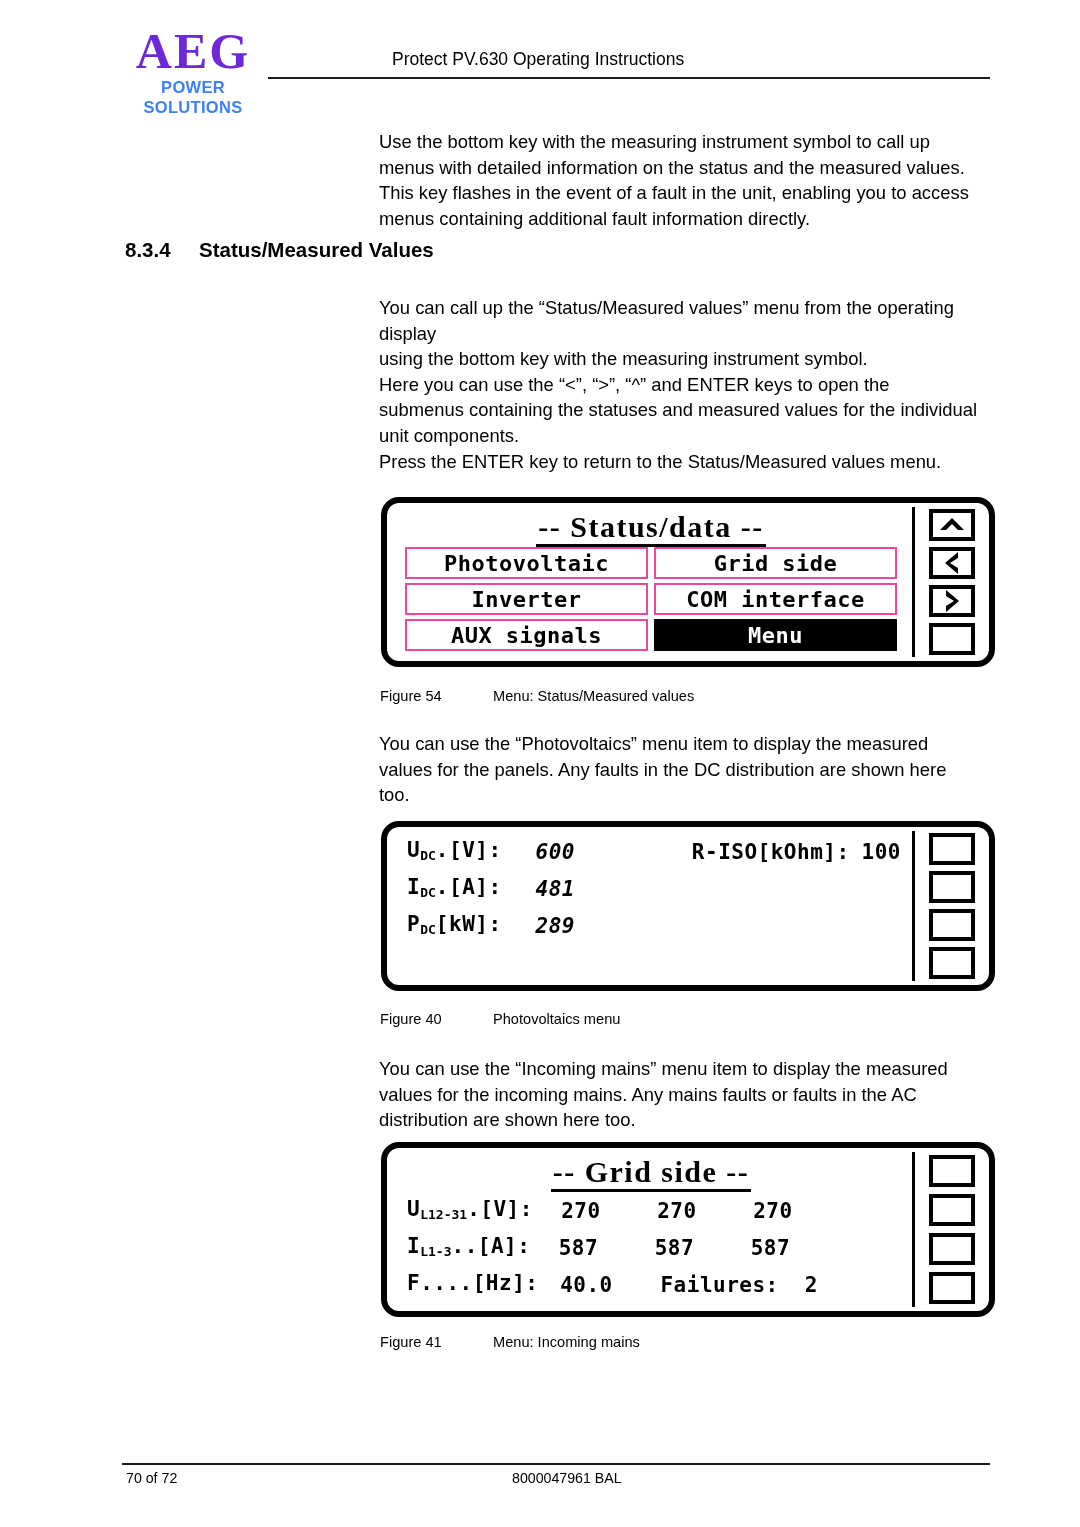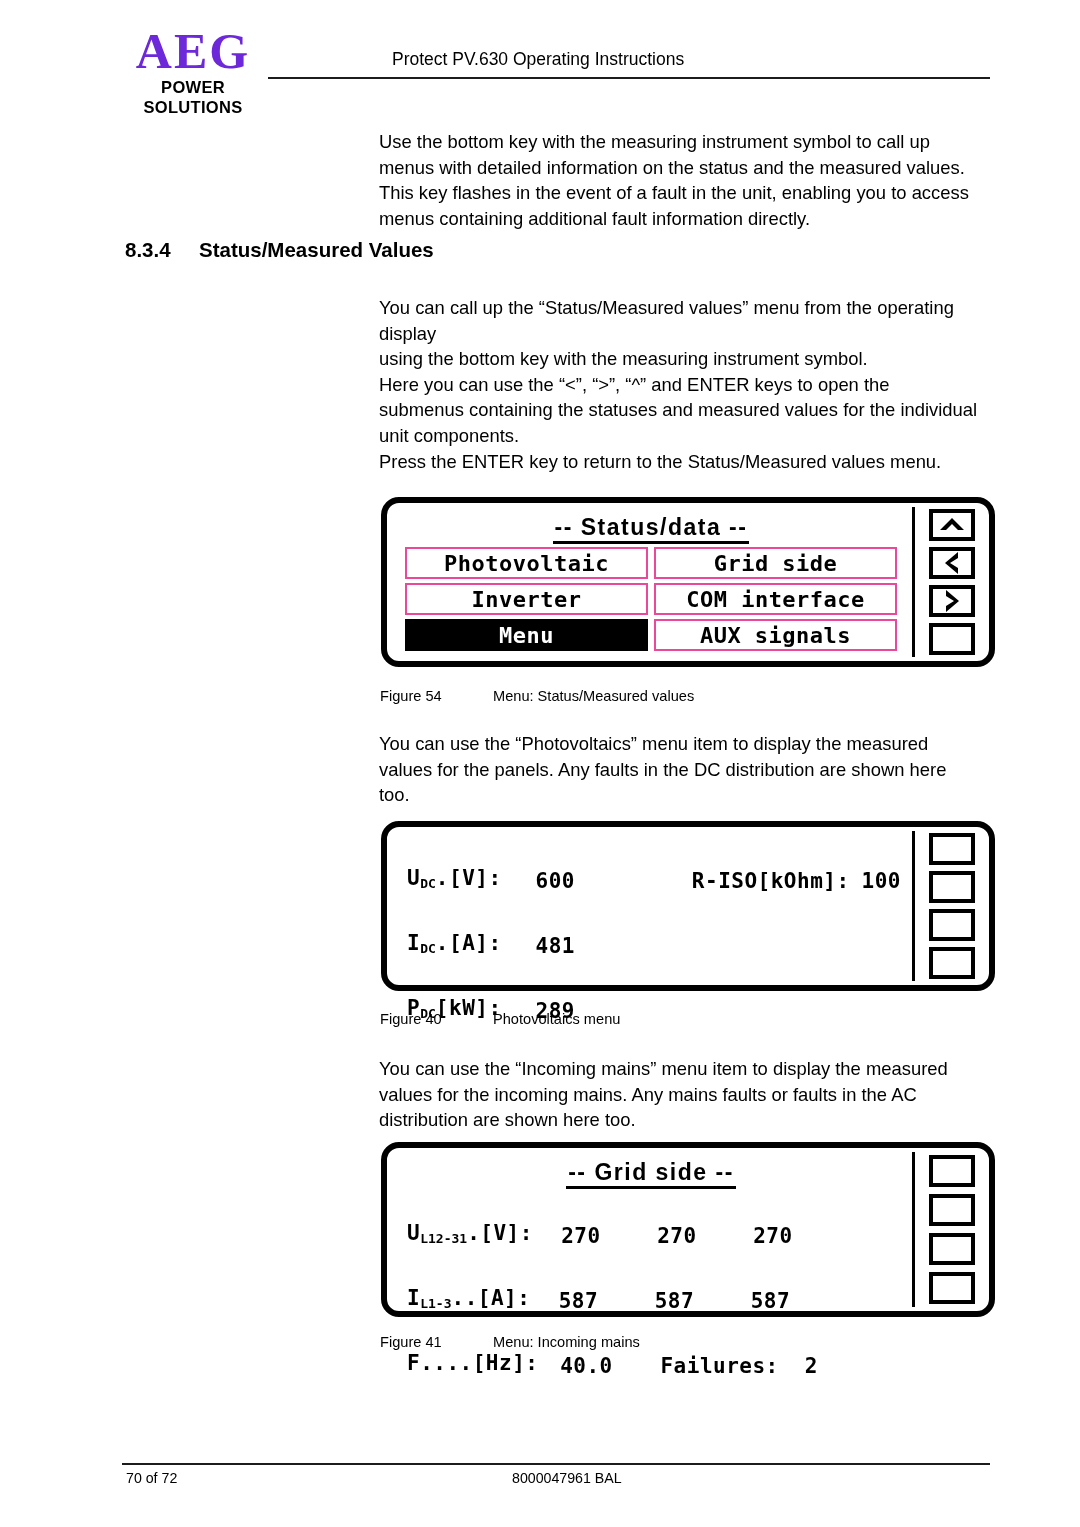--- a/index.html
+++ b/index.html
@@ -39,21 +39,21 @@
     color: #6d28d9;
     display: block;
   }
   #logo-sub {
     display: block;
     font-family: "Liberation Sans", sans-serif;
     font-weight: bold;
     font-size: 16.5px;
     line-height: 20px;
     letter-spacing: 0.3px;
-    color: #000000;
+    color: #3b82f6;
     margin-top: 1px;
   }
   #header-title {
     position: absolute;
     left: 392px;
     top: 49px;
     font-size: 17.5px;
     white-space: nowrap;
   }
   #header-rule {
@@ -148,23 +148,23 @@
     background: #ffffff;
     display: flex;
     align-items: center;
     justify-content: center;
   }
   .lcd-key svg { display: block; }
 
   
   .lcd-title {
     text-align: center;
-    font-family: Liberation Sans, sans-serif;
-    font-weight: bold;
-    font-size: 23px;
+    font-family: Liberation Serif, serif;
+    font-weight: bold;
+    font-size: 30px;
     letter-spacing: 1.5px;
     line-height: 32px;
     margin: 2px 0 4px 0;
   }
   .lcd-title span {
     border-bottom: 3px solid #000;
     padding: 0 2px 1px 2px;
   }
 
   
@@ -196,31 +196,31 @@
 
   
   .mv-rows {
     font-family: "DejaVu Sans Mono", monospace;
     font-weight: bold;
     font-size: 21px;
     line-height: 34px;
     letter-spacing: 0.5px;
     padding-left: 6px;
   }
-  .mv-row { display: flex; align-items: flex-end; white-space: pre; margin-top: 28px; }
+  .mv-row { display: flex; align-items: center; white-space: pre; }
   .mv-label { display: inline-block; }
   .mv-label sub {
     font-size: 0.62em;
     vertical-align: baseline;
     position: relative;
     top: 0.22em;
     letter-spacing: 0;
   }
   .mv-val   { display: inline-block; text-align: left; }
-  .pv-val   { width: 150px; padding-left: 34px; }
+  .pv-val   { width: 150px; padding-left: 34px; font-style: italic; }
   .pv-right { display: inline-block; padding-left: 12px; }
   .grid-val { width: 96px; text-align: center; }
   .grid-extra { padding-left: 26px; }
 
   
   #footer-rule {
     position: absolute;
     left: 122px;
     top: 1463px;
     width: 868px;
@@ -260,22 +260,22 @@
 Press the ENTER key to return to the Status/Measured values menu.</div>
 
 <div class="lcd" id="lcd-status">
   <div class="lcd-screen">
     <div class="lcd-title"><span>-- Status/data --</span></div>
     <div class="menu-grid">
       <div class="menu-item">Photovoltaic</div>
       <div class="menu-item">Grid side</div>
       <div class="menu-item">Inverter</div>
       <div class="menu-item">COM interface</div>
+      <div class="menu-item">AUX signals</div>
       <div class="menu-item selected">Menu</div>
-      <div class="menu-item">AUX signals</div>
     </div>
   </div>
   <div class="lcd-divider"></div>
   <div class="lcd-keys">
     <div class="lcd-key">
       <svg width="26" height="18" viewBox="0 0 26 18" aria-hidden="true">
           <polygon points="13,2 25,14 19,14 13,8 7,14 1,14" fill="#000"></polygon>
         </svg>
     </div>
     <div class="lcd-key">

